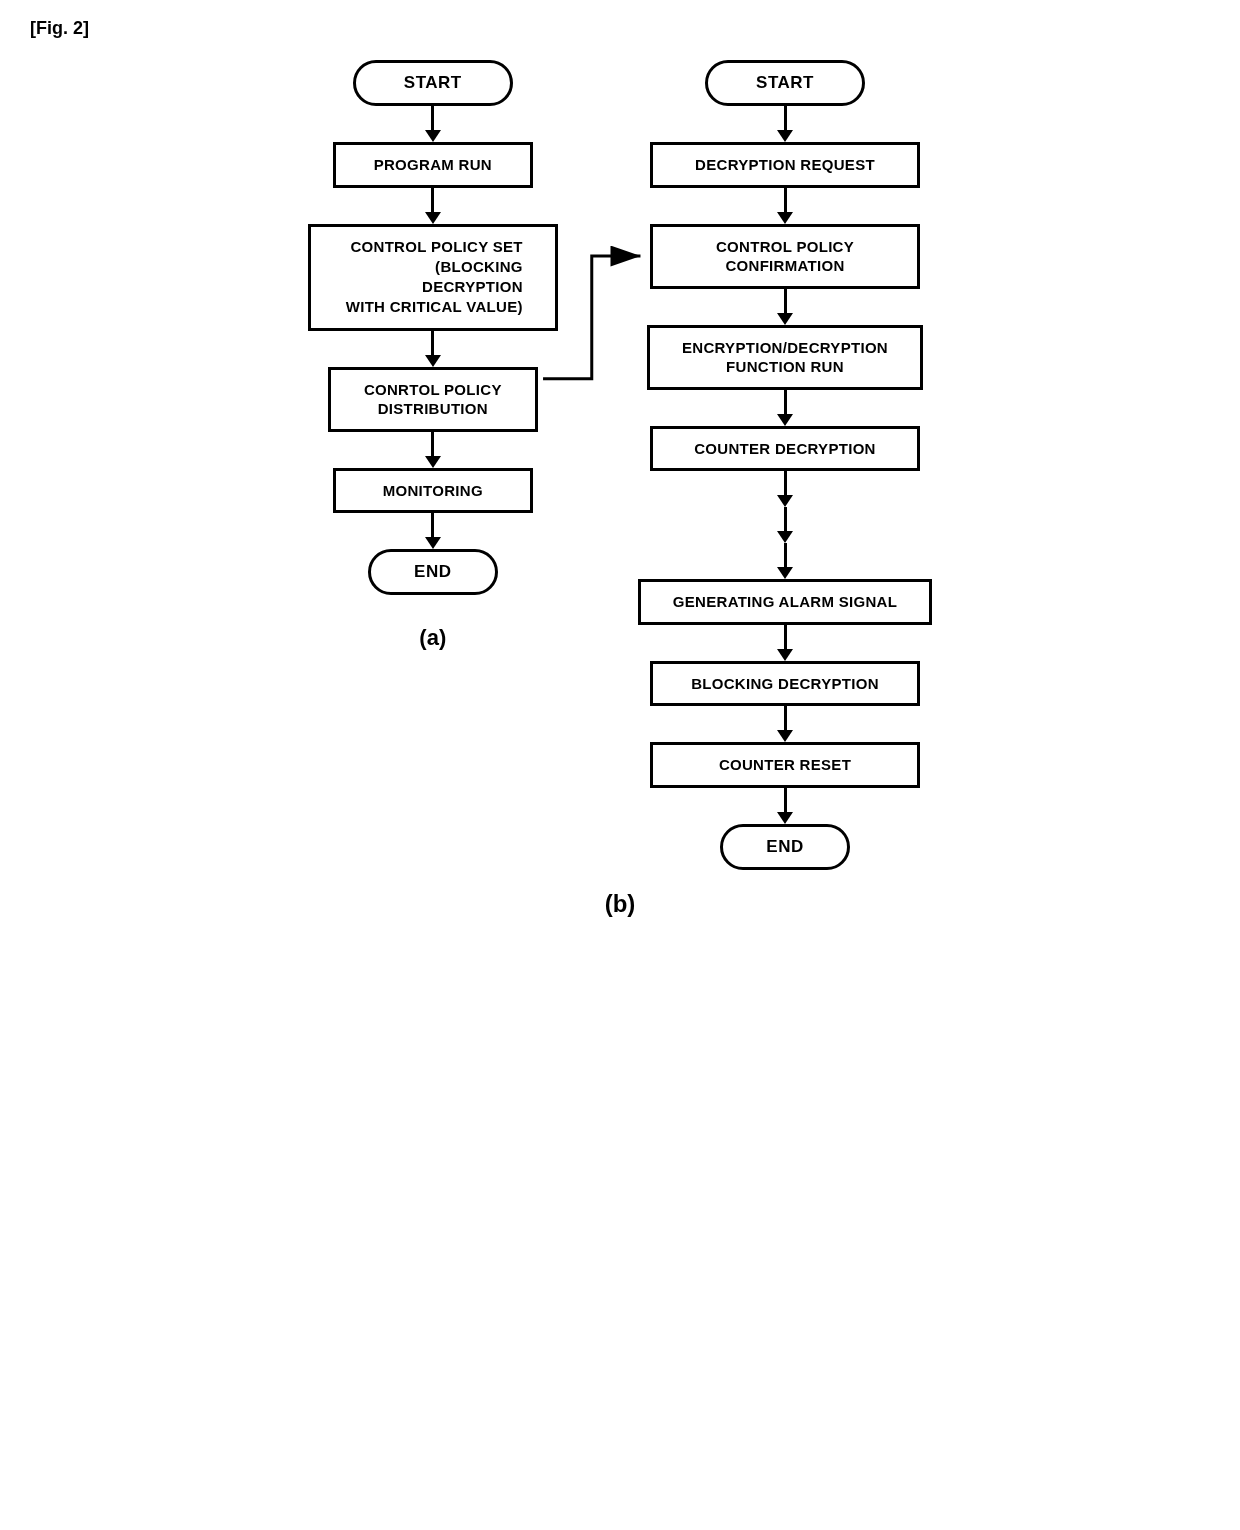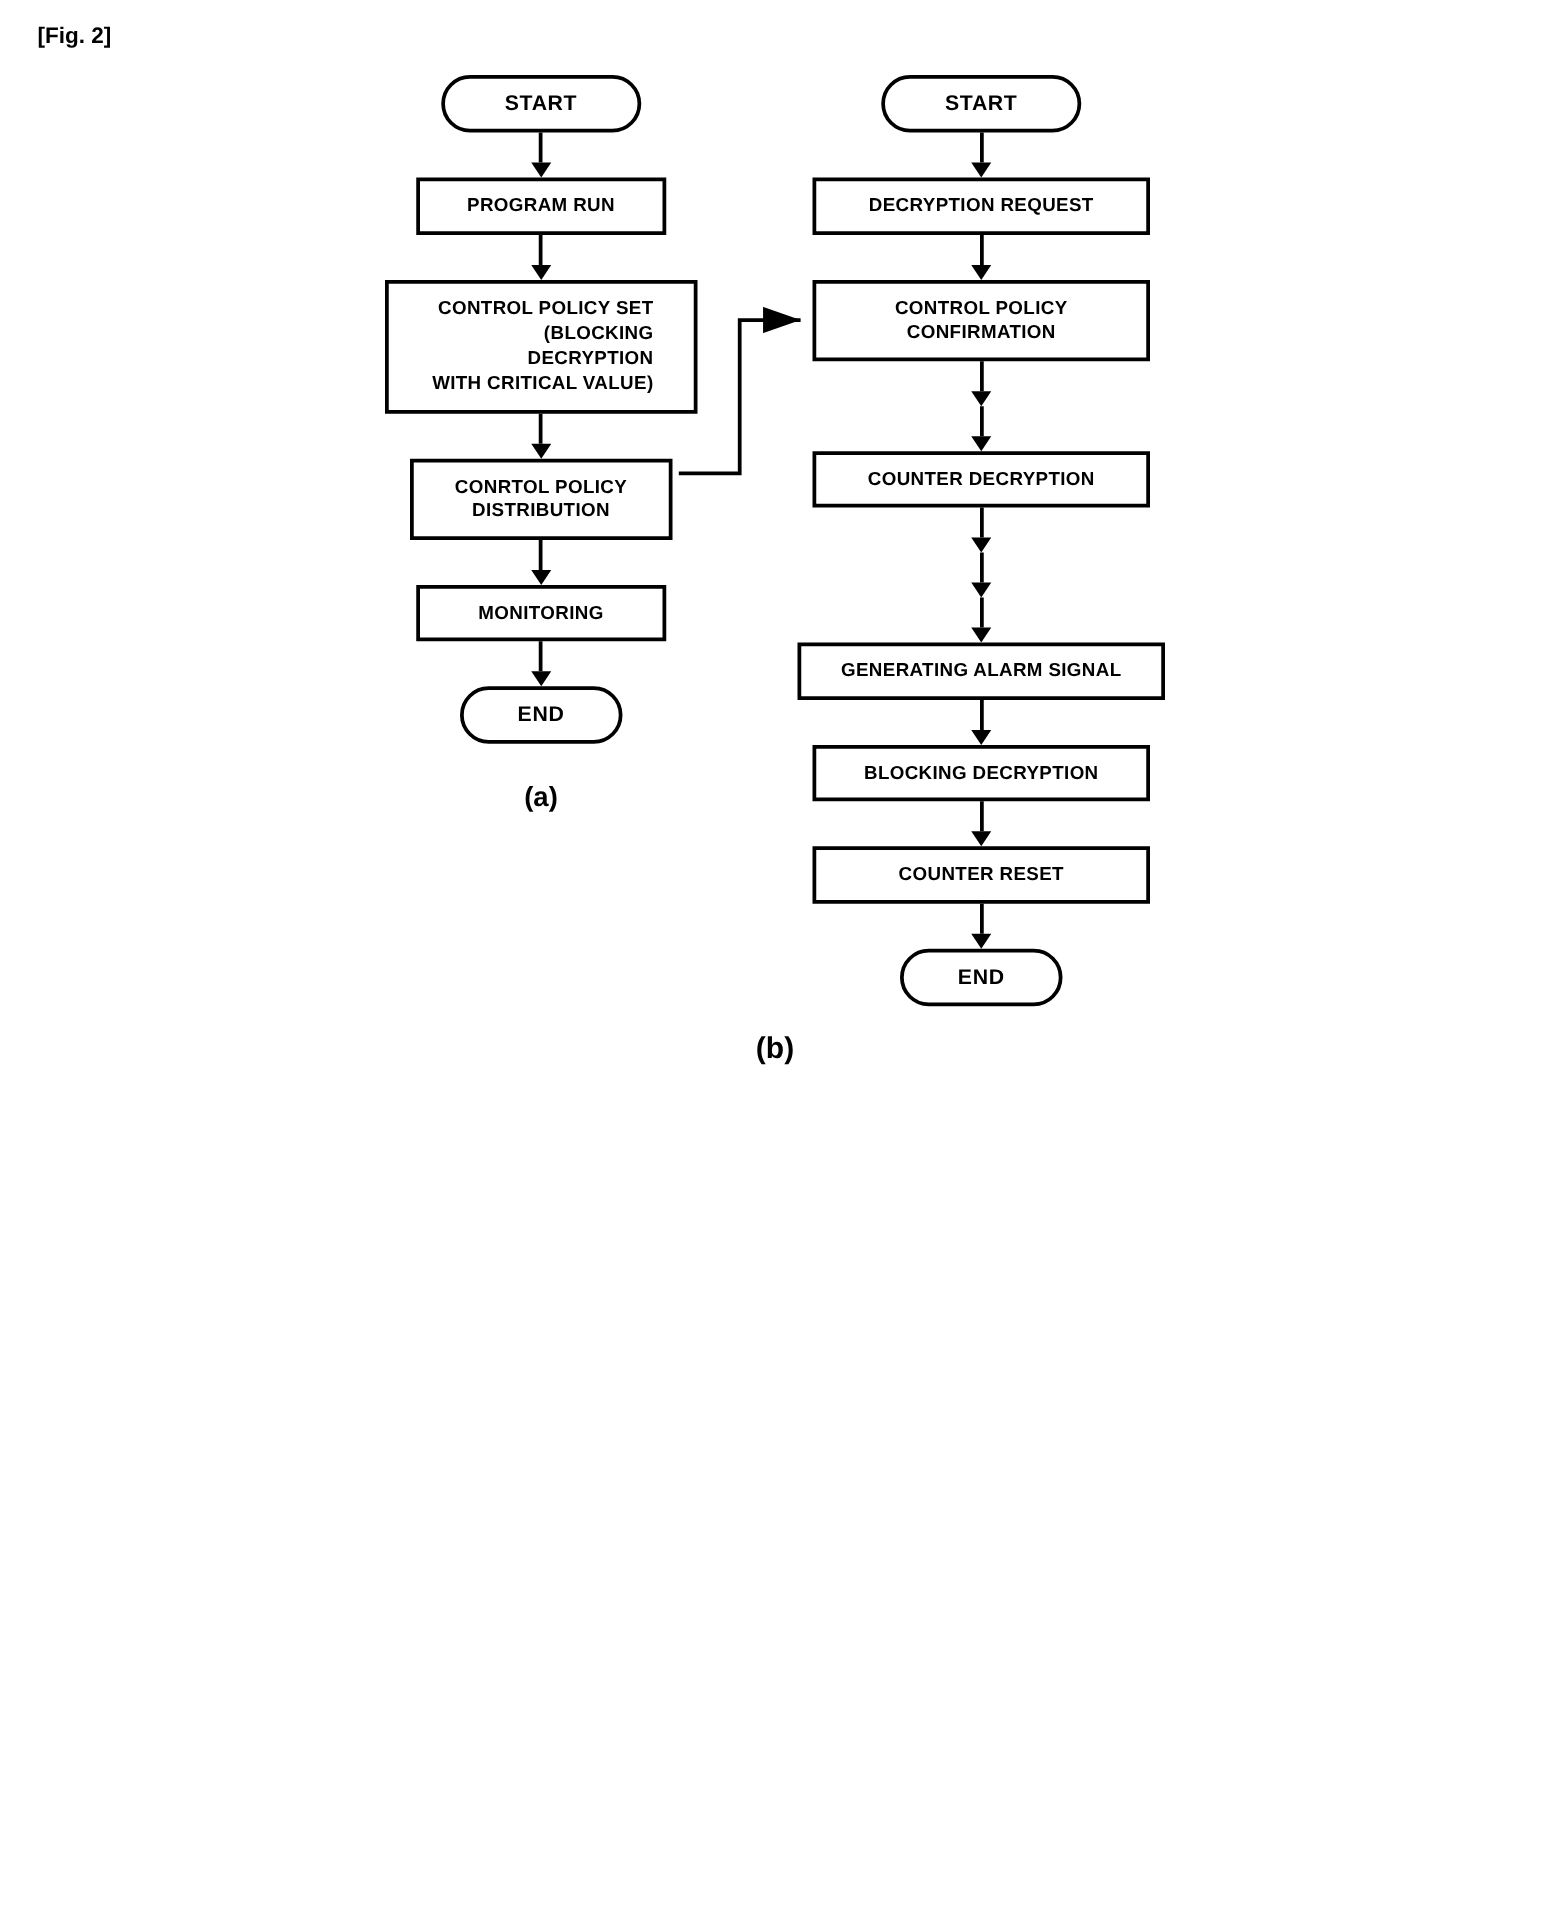--- a/index.html
+++ b/index.html
@@ -151,20 +151,21 @@
     </div>
 
     <div class="flow-col" id="col-b">
 
       <div class="pill">START</div>
       <div class="arrow"></div>
       <div class="rect rect-wide">DECRYPTION REQUEST</div>
       <div class="arrow"></div>
       <div class="rect rect-wide" id="b-cpc-node">CONTROL POLICY<br>CONFIRMATION</div>
       <div class="arrow"></div>
+      <div class="rect rect-wide">ENCRYPTION/DECRYPTION<br>FUNCTION RUN</div>
       <div class="arrow"></div>
       <div class="rect rect-wide">COUNTER DECRYPTION</div>
       <div class="arrow"></div>
       <div class="arrow"></div>
       <div class="arrow"></div>
       <div class="rect rect-wide">GENERATING ALARM SIGNAL</div>
       <div class="arrow"></div>
       <div class="rect rect-wide">BLOCKING DECRYPTION</div>
       <div class="arrow"></div>
       <div class="rect rect-wide">COUNTER RESET</div>

